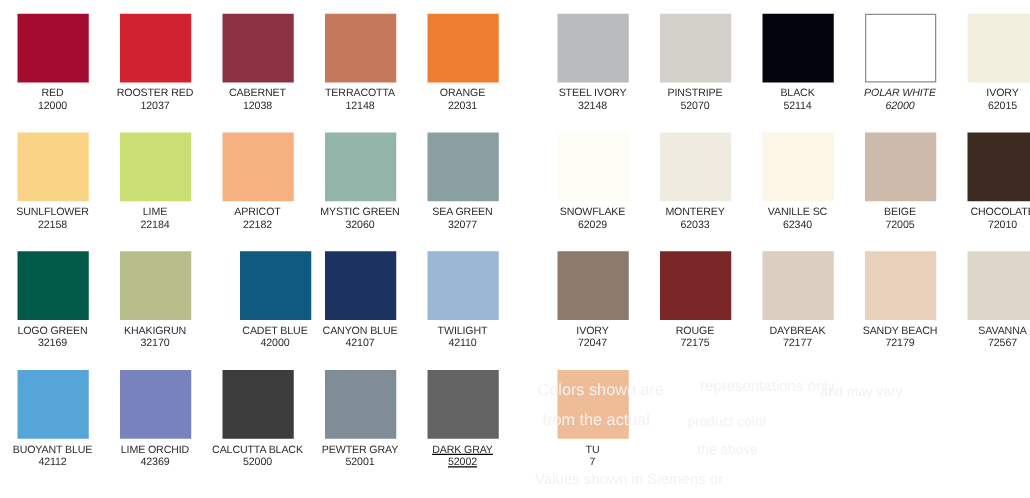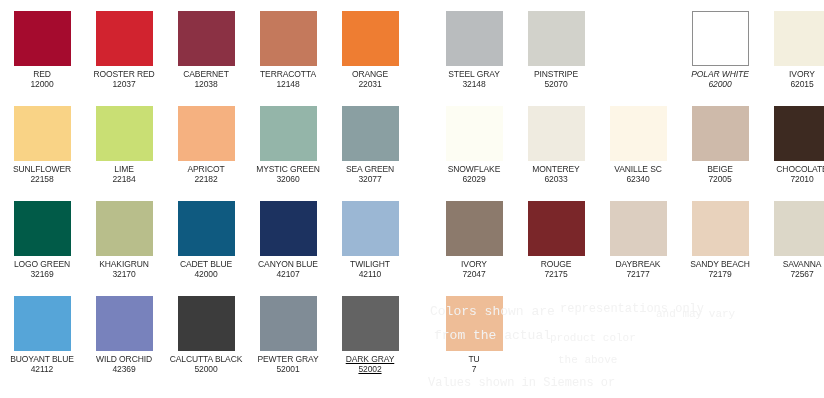--- a/index.html
+++ b/index.html
@@ -79,21 +79,21 @@
   #watermark {
     position: absolute;
     left: 424px;
     top: 302px;
     width: 330px;
     height: 92px;
     pointer-events: none;
   }
   #watermark span {
     position: absolute;
-    font-family: Liberation Mono, monospace;
+    font-family: Liberation Sans, sans-serif;
     color: #f2f2f2;
     white-space: nowrap;
   }
   .wm1 { left: 6px;   top: 2px;  font-size: 13px; }
   .wm2 { left: 136px; top: 0px;  font-size: 12px; }
   .wm3 { left: 232px; top: 6px;  font-size: 11px; }
   .wm4 { left: 10px;  top: 26px; font-size: 13px; }
   .wm5 { left: 126px; top: 30px; font-size: 11px; }
   .wm6 { left: 134px; top: 52px; font-size: 11px; }
   .wm7 { left: 4px;   top: 74px; font-size: 12px; }
@@ -158,21 +158,21 @@
         <div class="swatch-cell" style="left: 2px; top: 201px;">
           <div class="swatch-chip" title="LOGO GREEN 32169" style="background: rgb(1, 91, 72);"></div>
           <span class="swatch-label">LOGO GREEN</span>
           <span class="swatch-code">32169</span>
         </div>
         <div class="swatch-cell" style="left: 84px; top: 201px;">
           <div class="swatch-chip" title="KHAKIGRUN 32170" style="background: rgb(184, 190, 139);"></div>
           <span class="swatch-label">KHAKIGRUN</span>
           <span class="swatch-code">32170</span>
         </div>
-        <div class="swatch-cell" style="left: 166px; top: 201px;">
+        <div class="swatch-cell" style="left: 180px; top: 201px;">
           <div class="swatch-chip" title="CADET BLUE 42000" style="background: rgb(15, 90, 128);"></div>
           <span class="swatch-label">CADET BLUE</span>
           <span class="swatch-code">42000</span>
         </div>
         <div class="swatch-cell" style="left: 248px; top: 201px;">
           <div class="swatch-chip" title="CANYON BLUE 42107" style="background: rgb(28, 50, 96);"></div>
           <span class="swatch-label">CANYON BLUE</span>
           <span class="swatch-code">42107</span>
         </div>
         <div class="swatch-cell" style="left: 330px; top: 201px;">
@@ -180,21 +180,21 @@
           <span class="swatch-label">TWILIGHT</span>
           <span class="swatch-code">42110</span>
         </div>
         <div class="swatch-cell" style="left: 2px; top: 296px;">
           <div class="swatch-chip" title="BUOYANT BLUE 42112" style="background: rgb(86, 165, 216);"></div>
           <span class="swatch-label">BUOYANT BLUE</span>
           <span class="swatch-code">42112</span>
         </div>
         <div class="swatch-cell" style="left: 84px; top: 296px;">
           <div class="swatch-chip" title="WILD ORCHID 42369" style="background: rgb(120, 130, 188);"></div>
-          <span class="swatch-label">WILD ORCHID</span>
+          <span class="swatch-label">LIME ORCHID</span>
           <span class="swatch-code">42369</span>
         </div>
         <div class="swatch-cell" style="left: 166px; top: 296px;">
           <div class="swatch-chip" title="CALCUTTA BLACK 52000" style="background: rgb(60, 60, 60);"></div>
           <span class="swatch-label">CALCUTTA BLACK</span>
           <span class="swatch-code">52000</span>
         </div>
         <div class="swatch-cell" style="left: 248px; top: 296px;">
           <div class="swatch-chip" title="PEWTER GRAY 52001" style="background: rgb(128, 140, 150);"></div>
           <span class="swatch-label">PEWTER GRAY</span>
@@ -205,27 +205,32 @@
           <span class="swatch-label">DARK GRAY</span>
           <span class="swatch-code">52002</span>
         </div>
       </div>
   </div>
 
   <div class="panel" id="panel-right">
     <div class="swatch-grid" id="grid-right">
         <div class="swatch-cell" style="left: 2px; top: 11px;">
           <div class="swatch-chip" title="STEEL GRAY 52068" style="background: rgb(185, 188, 190);"></div>
-          <span class="swatch-label">STEEL GRAY</span>
+          <span class="swatch-label">STEEL IVORY</span>
           <span class="swatch-code">32148</span>
         </div>
         <div class="swatch-cell" style="left: 84px; top: 11px;">
           <div class="swatch-chip" title="PINSTRIPE 52070" style="background: rgb(210, 210, 203);"></div>
           <span class="swatch-label">PINSTRIPE</span>
           <span class="swatch-code">52070</span>
+        </div>
+        <div class="swatch-cell" style="left: 166px; top: 11px;">
+          <div class="swatch-chip" title="BLACK 52114" style="background: rgb(4, 4, 15);"></div>
+          <span class="swatch-label">BLACK</span>
+          <span class="swatch-code">52114</span>
         </div>
         <div class="swatch-cell" style="left: 248px; top: 11px; font-style: italic;">
           <div class="swatch-chip bordered" title="POLAR WHITE 62000" style="background: rgb(255, 255, 255);"></div>
           <span class="swatch-label">POLAR WHITE</span>
           <span class="swatch-code">62000</span>
         </div>
         <div class="swatch-cell" style="left: 330px; top: 11px;">
           <div class="swatch-chip" title="IVORY 62015" style="background: rgb(243, 239, 222);"></div>
           <span class="swatch-label">IVORY</span>
           <span class="swatch-code">62015</span>

